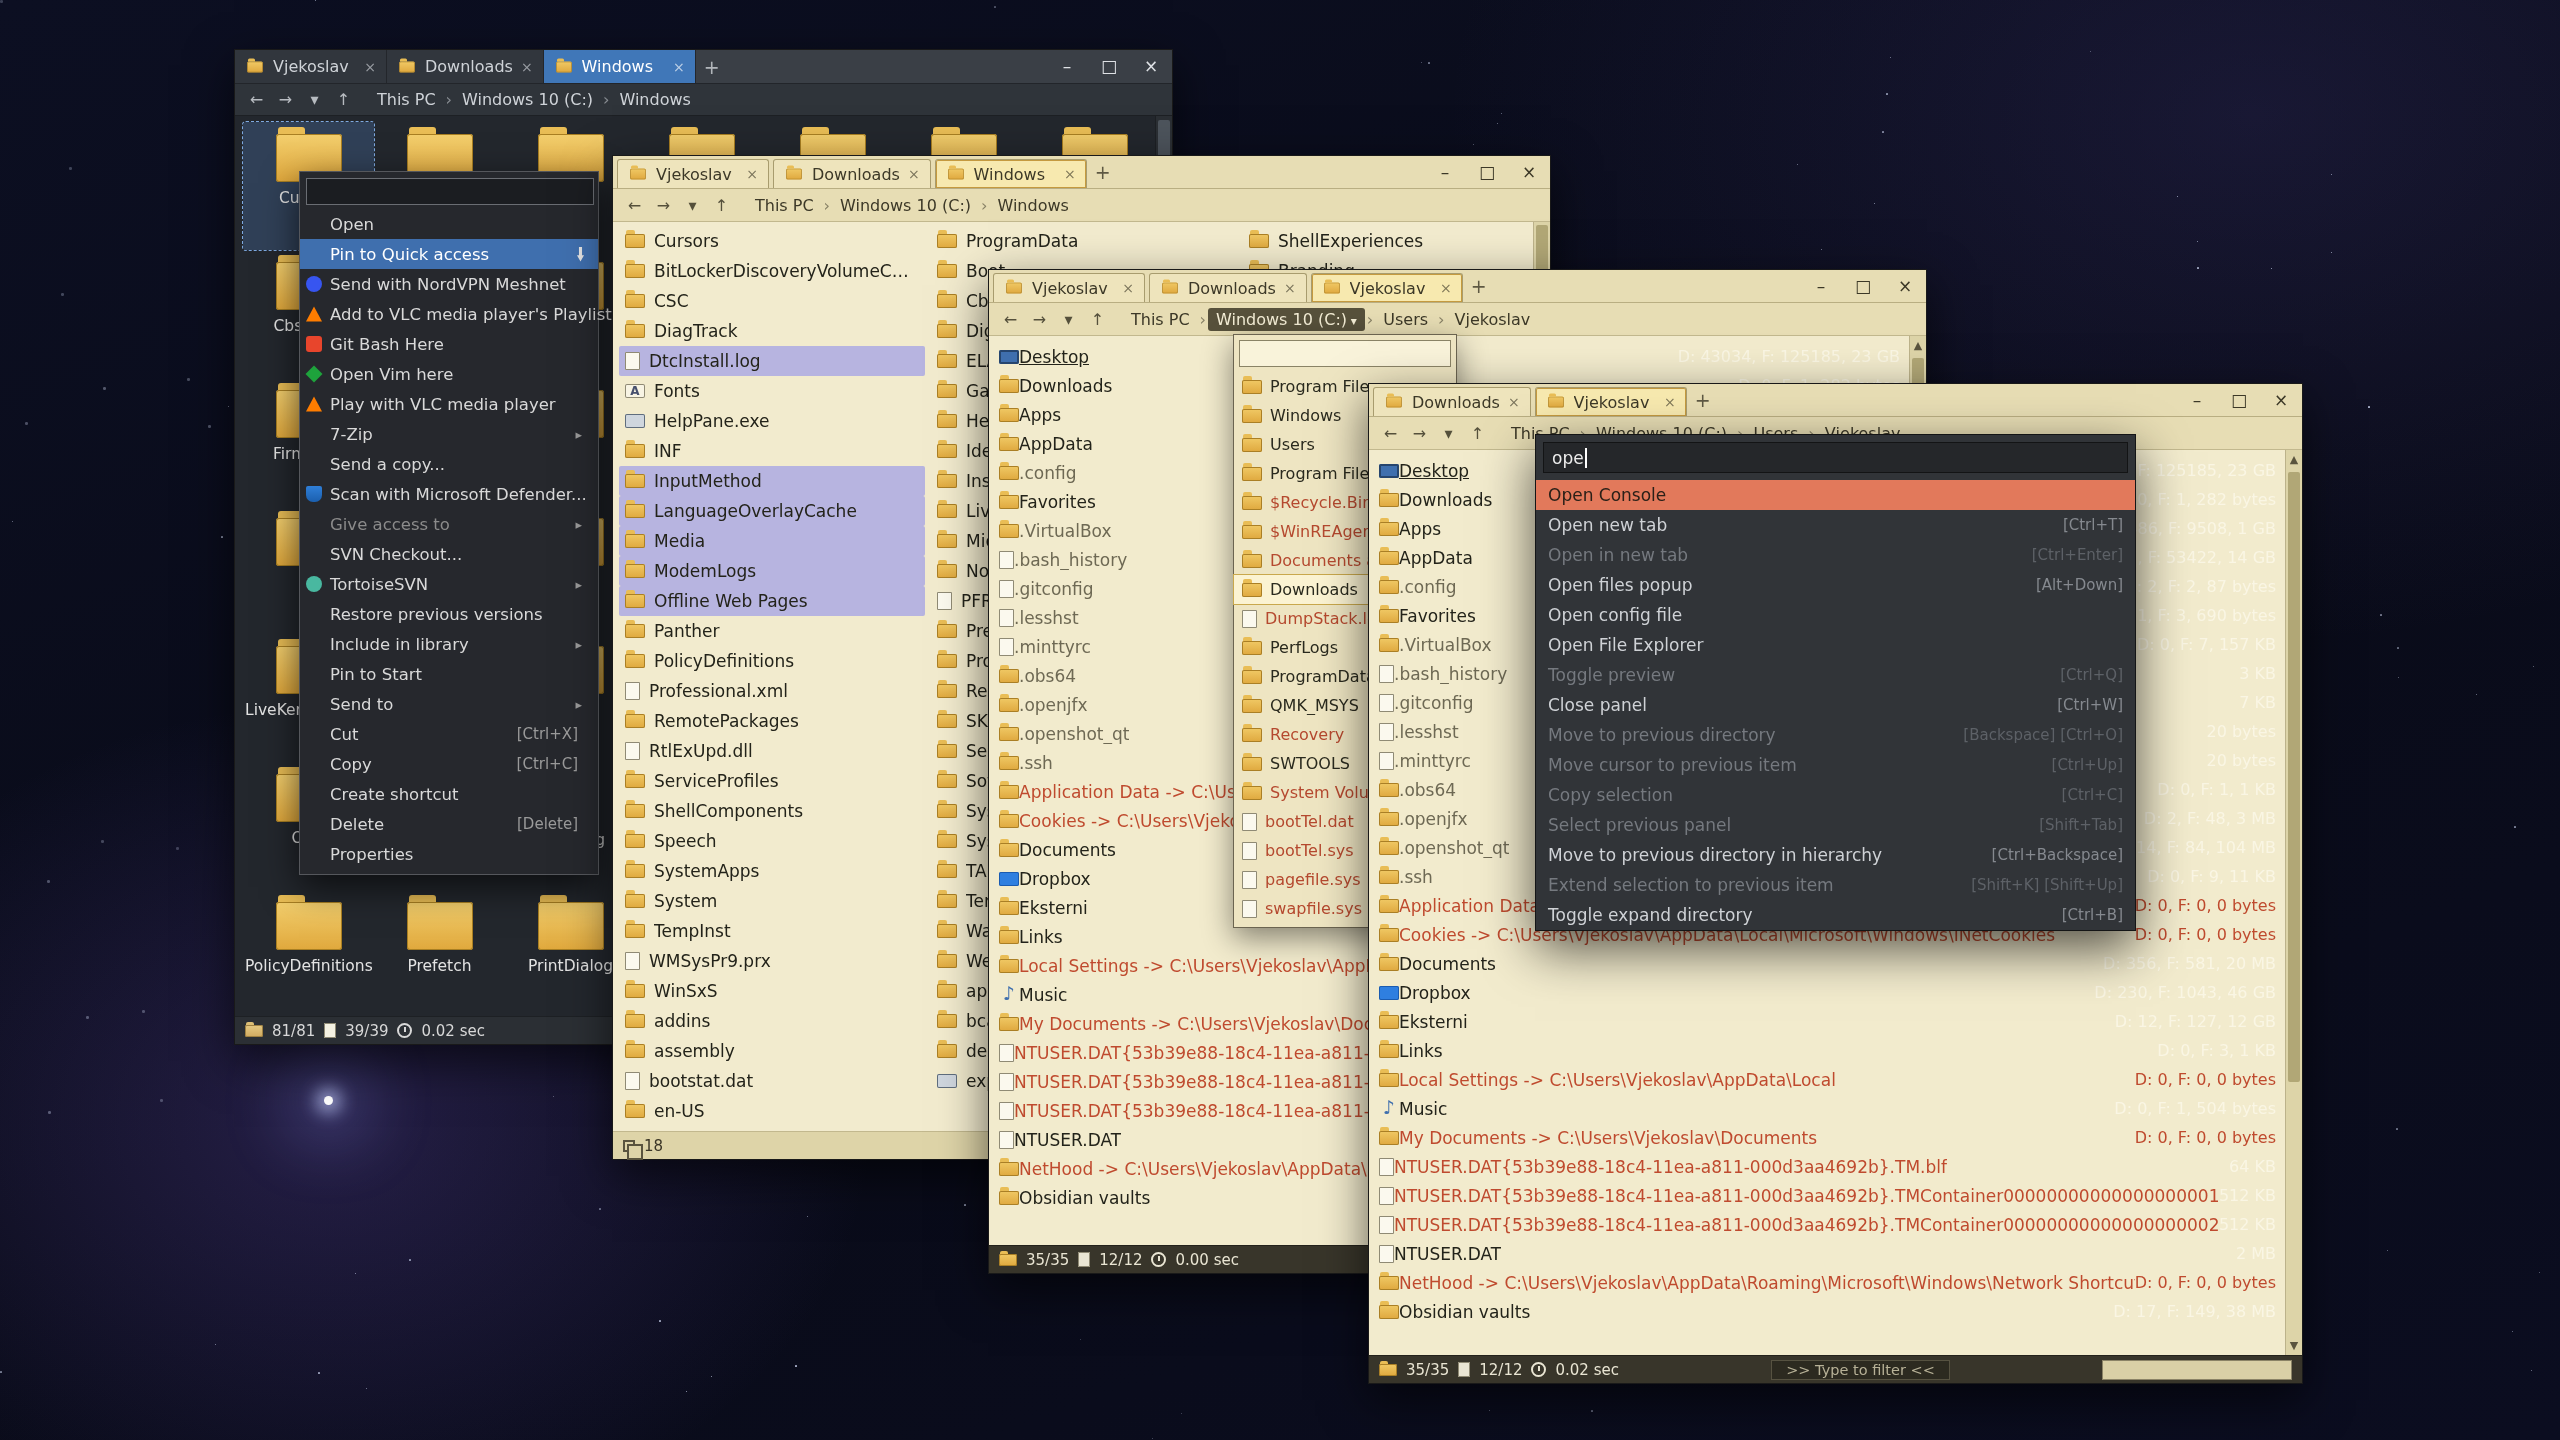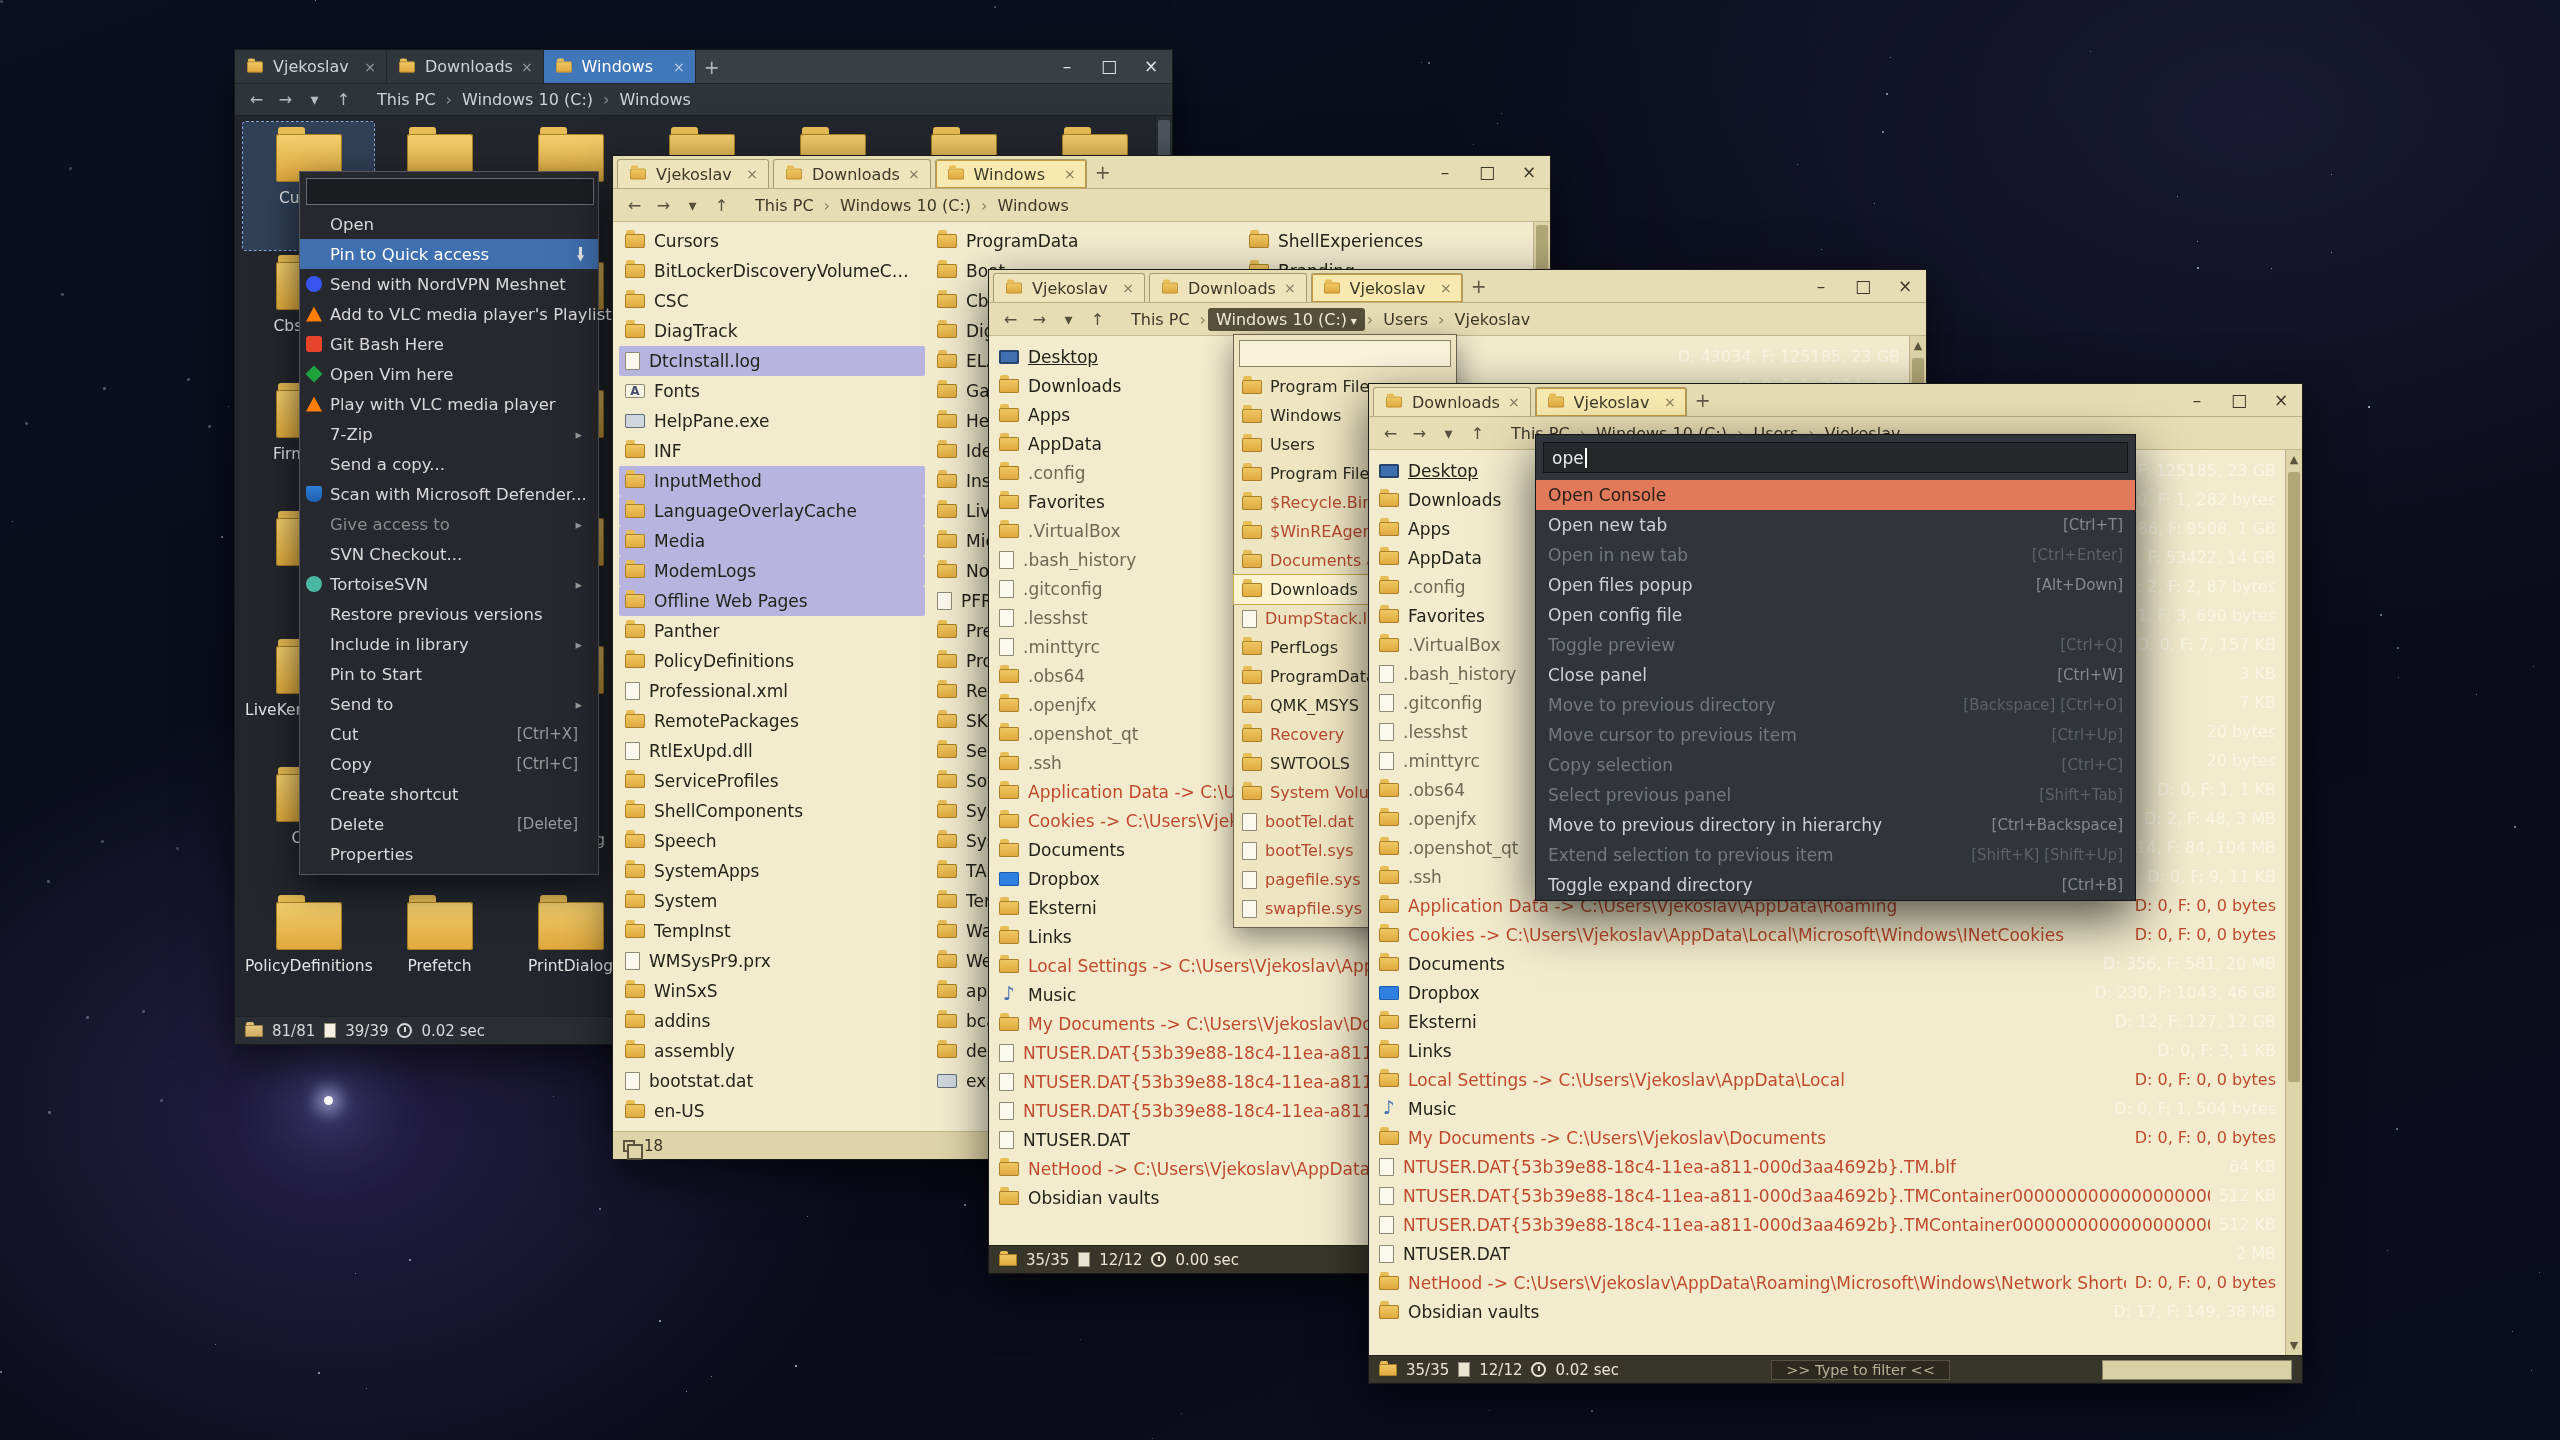--- a/index.html
+++ b/index.html
@@ -101,21 +101,21 @@
 
   
   .fcol{position:absolute;top:4px;width:306px}
   .fcol.c1{left:6px}.fcol.c2{left:318px}.fcol.c3{left:630px}
   .frow{display:flex;align-items:center;gap:9px;height:30px;padding:0 6px;font-size:17px;color:#23231a;white-space:nowrap;overflow:hidden;border-radius:2px}
   .frow.sel{background:#b7b4e0}
   .fname{overflow:hidden;text-overflow:ellipsis}
 
   
   .flist{position:absolute;top:6px;left:0;right:18px}
-  .lrow{display:flex;align-items:center;gap:9px;height:29px;padding:0 8px 0 10px;font-size:17px;color:#23231a;white-space:nowrap}
+  .lrow{display:flex;align-items:center;height:29px;padding:0 8px 0 10px;font-size:17px;color:#23231a;white-space:nowrap}
   .lrow .name{overflow:hidden}
   .lrow .size{margin-left:auto;color:#faf6e4;font-size:16px;flex:0 0 auto}
   .lrow.hidden .name{color:#6e6954}
   .lrow.link .name,.lrow.link .size{color:#bf4a2e}
   .lrow.sys .name{color:#bf4a2e}
   .lrow.cursor .name{text-decoration:underline}
 
   
   .vscroll{position:absolute;top:0;bottom:0;right:0;width:17px;z-index:5}
   .vscroll.darksb{background:#2b2f34;border-left:1px solid #1d2024}
@@ -1894,20 +1894,24 @@
           <span class="plabel">Open files popup</span>
           <span class="pshort">[Alt+Down]</span>
         </div>
 
         <div class="prow">
           <span class="plabel">Open config file</span>
           <span class="pshort"></span>
         </div>
 
 
+        <div class="prow">
+          <span class="plabel">Open File Explorer</span>
+          <span class="pshort"></span>
+        </div>
 
         <div class="prow dim">
           <span class="plabel">Toggle preview</span>
           <span class="pshort">[Ctrl+Q]</span>
         </div>
 
         <div class="prow">
           <span class="plabel">Close panel</span>
           <span class="pshort">[Ctrl+W]</span>
         </div>

